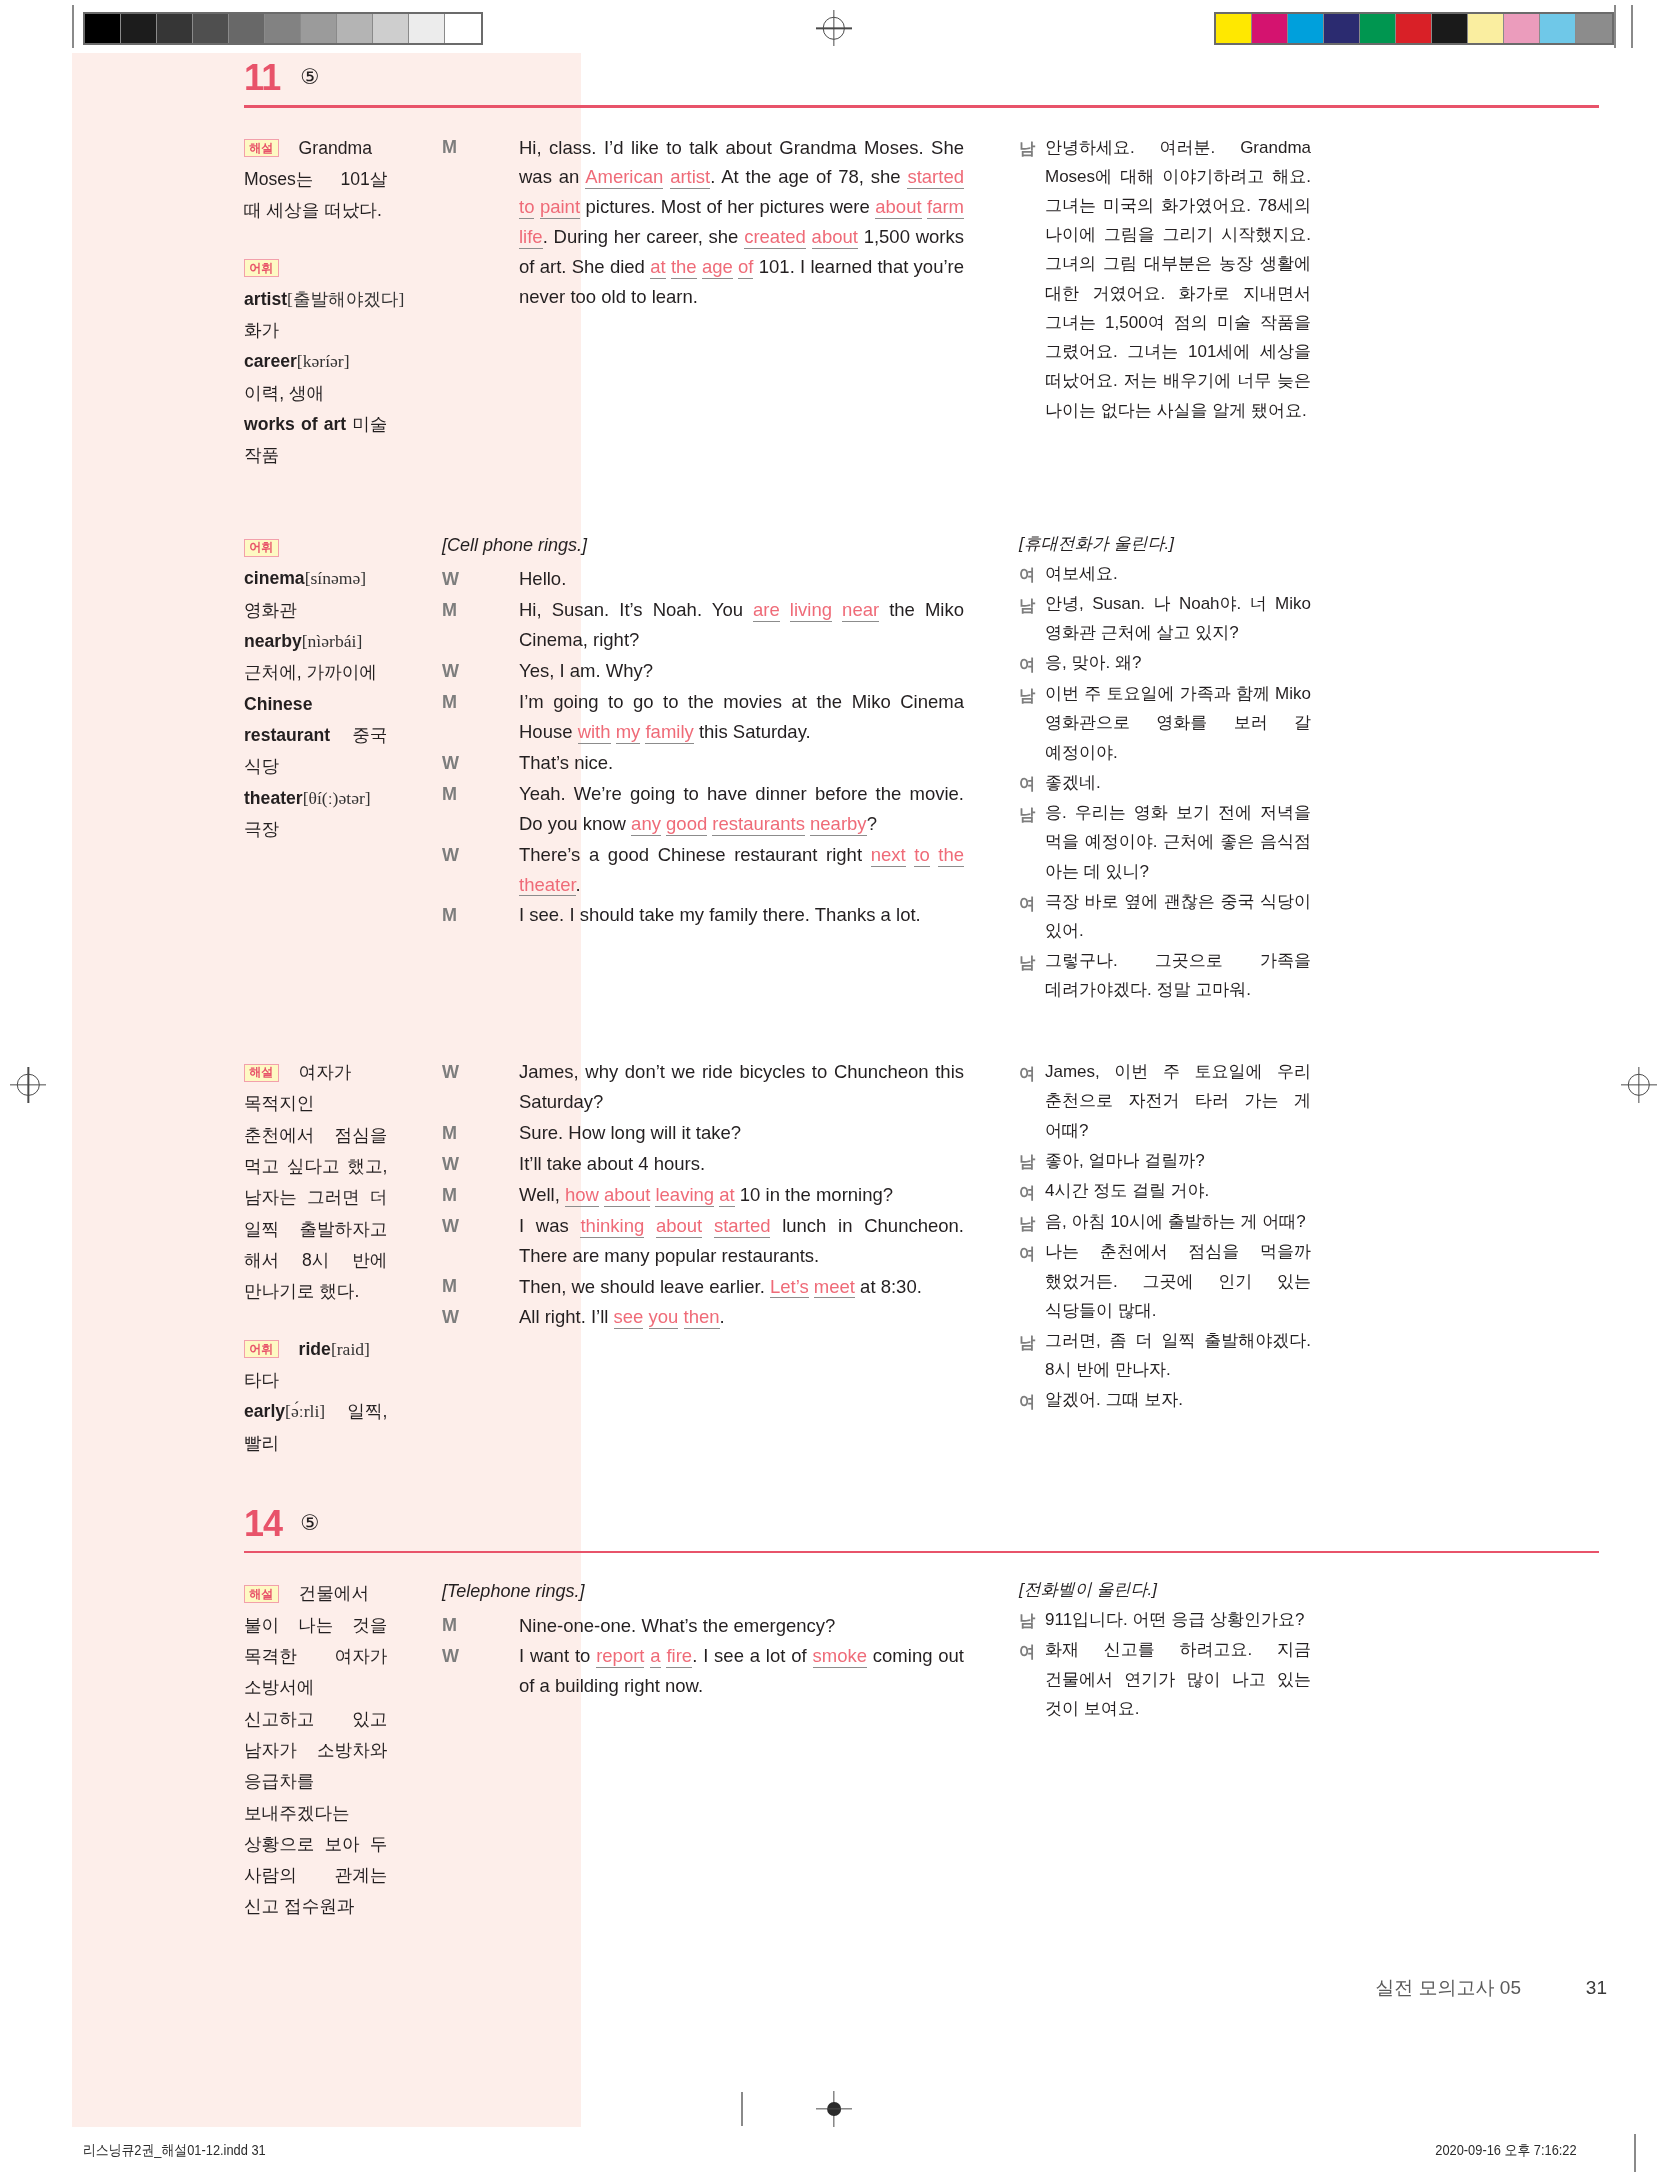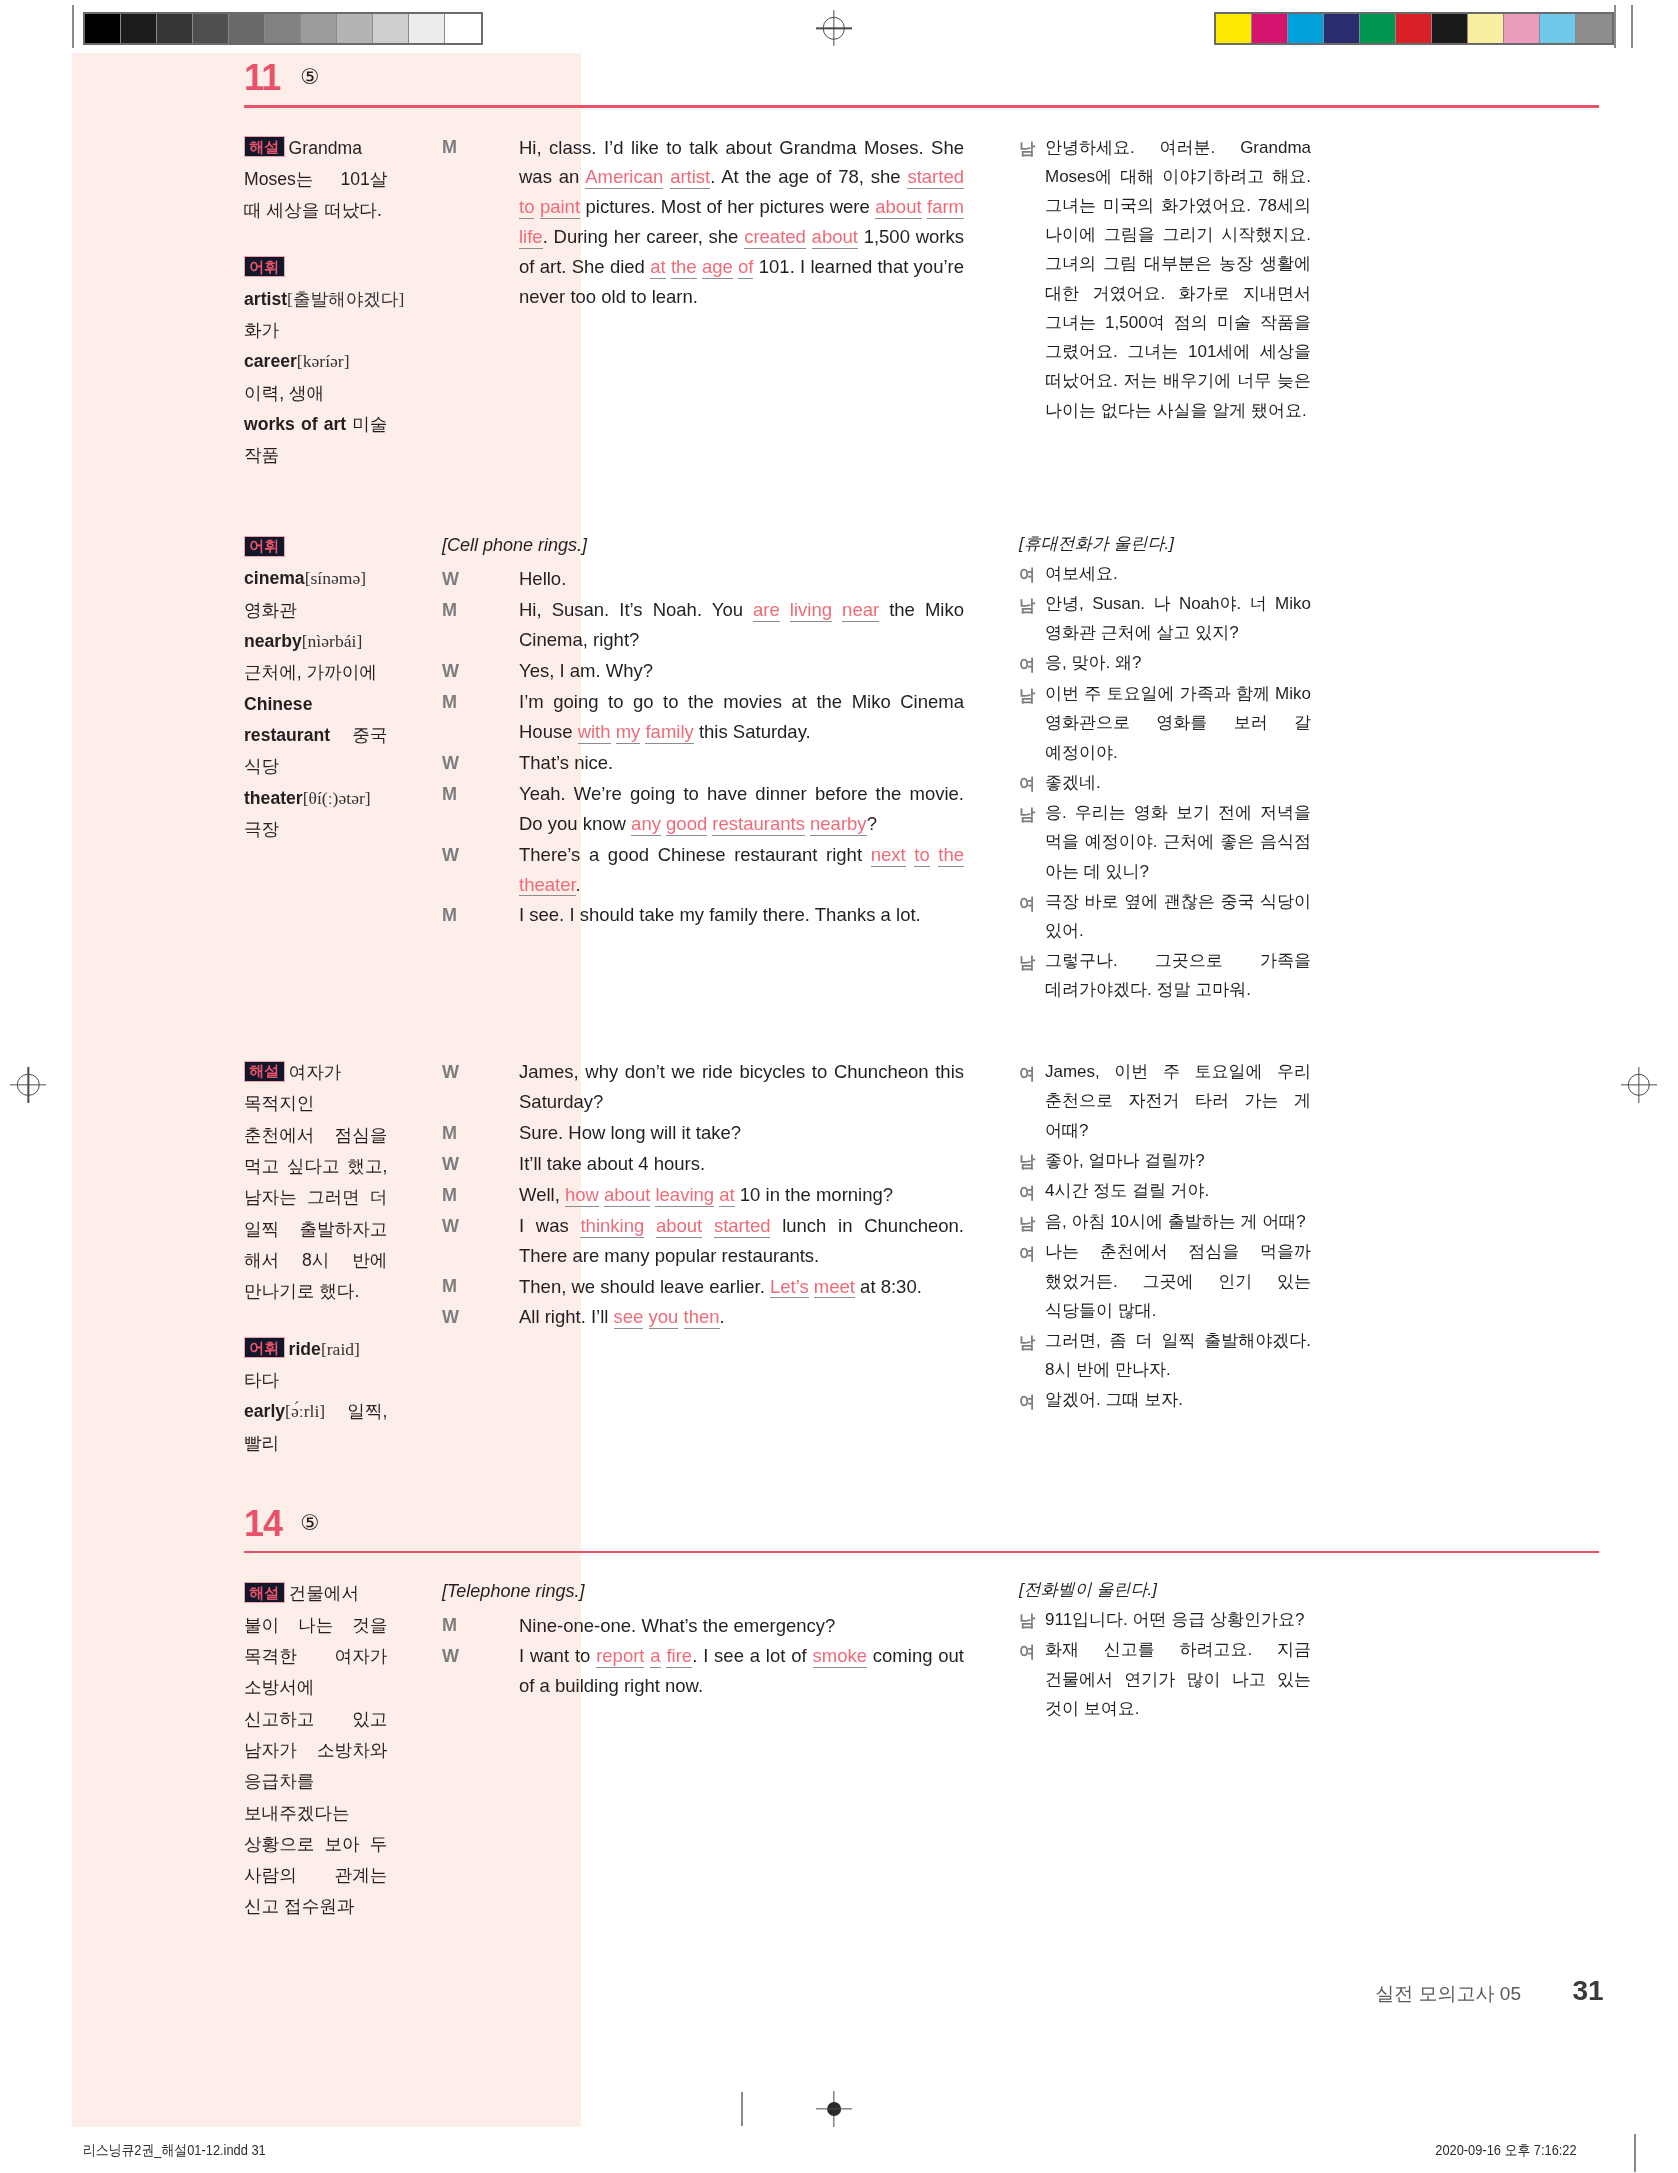--- a/index.html
+++ b/index.html
@@ -83,26 +83,26 @@
   .q-cols { display:flex; }
   .col-side { width:336px; padding-left:172px; padding-right:20.6px; padding-top:15.5px; }
   .col-en   { width:585px; padding-left:34px; padding-right:29px; padding-top:15.5px; }
   .col-ko   { width:344px; padding-left:26px; padding-right:26px; padding-top:15.5px; }
 
   
   .tagbox {
     display:inline-block;
     border:1.4px solid #f2a0ab;
     color:#e8536a;
-    font-size:15px; font-weight:bold;
+    font-size:12px; font-weight:bold;
     padding:1.7px 4.3px 2.6px 4.3px;
     line-height:1;
     vertical-align:1.7px;
-    margin-right:4px;
-    background:#0f172a;
+    margin-right:20px;
+    background:#fef9c3;
   }
   .side-para {
     font-size:17.6px; line-height:1.78;
     color:#231f20;
     text-align:justify;
     margin:0 0 26px 0;
     word-break:keep-all;
   }
   .side-para:last-child { margin-bottom:0; }
   .voc-entry { display:block; }
@@ -145,21 +145,21 @@
     text-align:justify; word-break:keep-all;
   }
   .ko-stage { font-style:italic; font-size:17px; margin:0 0 3.4px 0; color:#231f20; }
 
   
   .page-footer {
     position:absolute; left:72px; right:72px; top:1975px;
     display:flex; justify-content:flex-end; align-items:baseline;
   }
   .footer-title { font-size:19px; color:#5a5a5a; margin-right:48px; }
-  .footer-pageno { font-size:28px; font-weight:bold; color:#3a3a3a; width:38px; text-align:center; }
+  .footer-pageno { font-size:19px; font-weight:normal; color:#3a3a3a; width:38px; text-align:right; }
 
   .slug-left {
     position:absolute; left:83px; top:2141px;
     font-size:14.6px; color:#2b2b2b;
     font-family:"Liberation Sans","DejaVu Sans",sans-serif;
     transform:scaleX(0.88); transform-origin:left center;
   }
   .slug-right {
     position:absolute; right:102px; top:2141px;
     font-size:14.6px; color:#2b2b2b;

